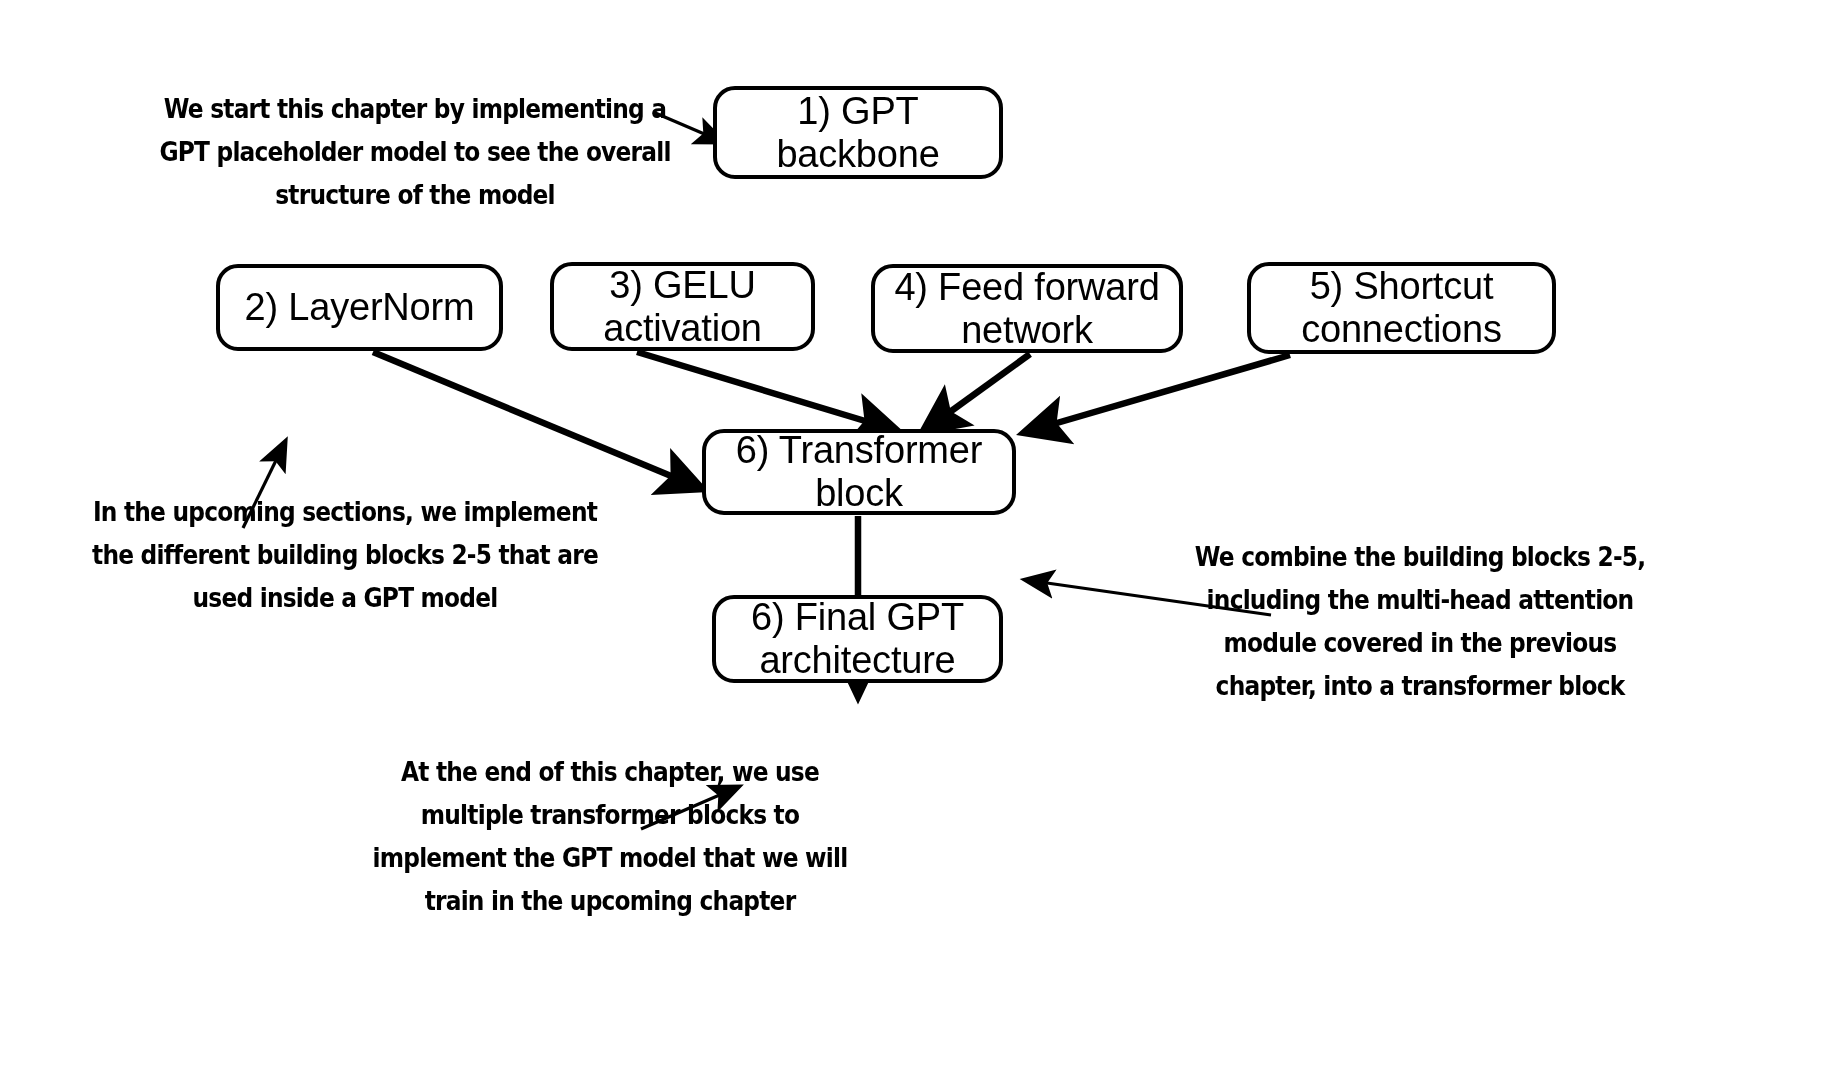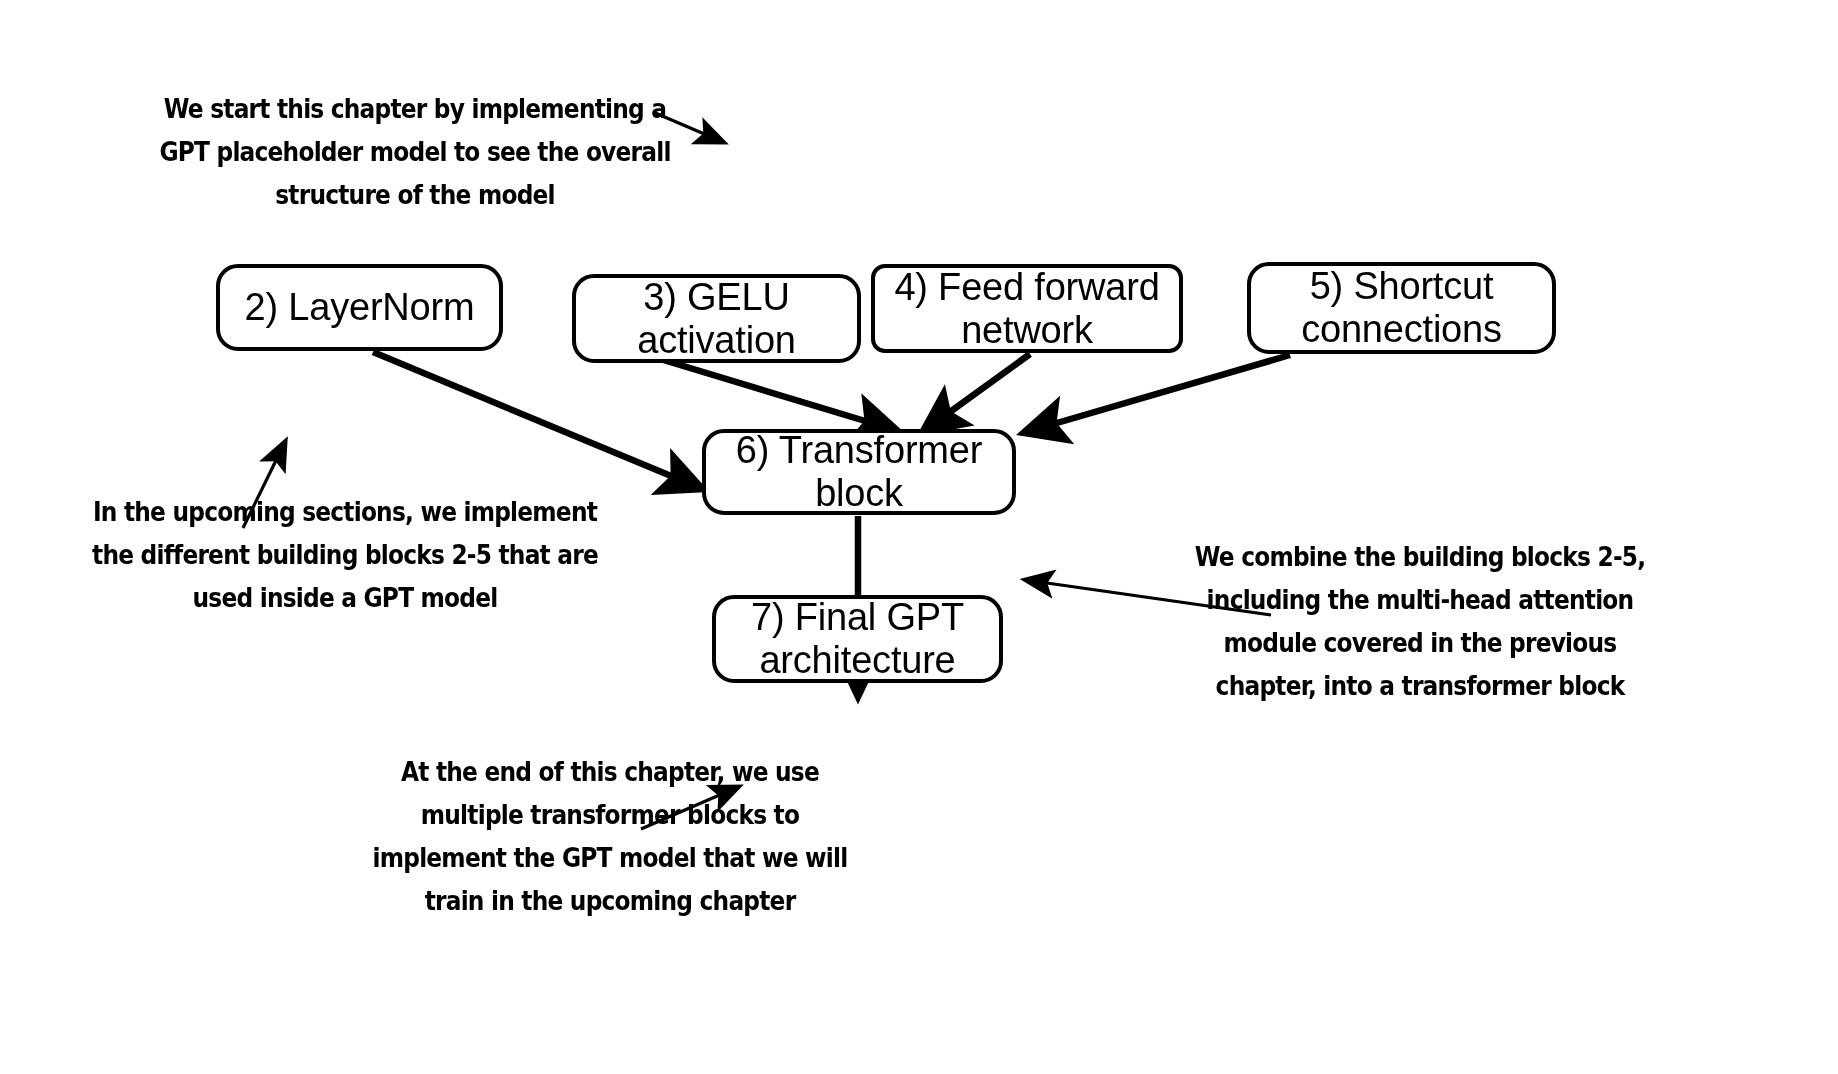--- a/index.html
+++ b/index.html
@@ -73,47 +73,51 @@
 
     <line x1="858" y1="516" x2="858" y2="694" stroke="#000" stroke-width="6.5" marker-end="url(#ahThick)"></line>
 
     <line x1="243" y1="528" x2="285" y2="442" stroke="#000" stroke-width="3.2" marker-end="url(#ahThin)"></line>
 
     <line x1="1271" y1="615" x2="1026" y2="580" stroke="#000" stroke-width="3.2" marker-end="url(#ahThin)"></line>
 
     <line x1="641" y1="829" x2="738" y2="787" stroke="#000" stroke-width="3.2" marker-end="url(#ahThin)"></line>
   </svg>
 
+  <div class="node" style="left:713px;top:86px;width:290px;height:93px;">
+    <span class="lbl">1) GPT
+backbone</span>
+  </div>
 
   <div class="node" style="left:216px;top:264px;width:287px;height:87px;">
     <span class="lbl">2) LayerNorm</span>
   </div>
 
-  <div class="node" style="left:572px;top:262px;width:289px;height:89px;margin-top:12px;">
+  <div class="node" style="left:550px;top:262px;width:265px;height:89px;">
     <span class="lbl">3) GELU
 activation</span>
   </div>
 
-  <div class="node" style="left:871px;top:264px;width:312px;height:89px;border-radius:14px;">
+  <div class="node" style="left:871px;top:264px;width:312px;height:89px;">
     <span class="lbl">4) Feed forward
 network</span>
   </div>
 
   <div class="node" style="left:1215px;top:262px;width:309px;height:92px;margin-left:32px;">
     <span class="lbl">5) Shortcut
 connections</span>
   </div>
 
   <div class="node" style="left:702px;top:429px;width:314px;height:86px;">
     <span class="lbl">6) Transformer
 block</span>
   </div>
 
   <div class="node" style="left:712px;top:595px;width:291px;height:88px;">
-    <span class="lbl">7) Final GPT
+    <span class="lbl">6) Final GPT
 architecture</span>
   </div>
 
   <div class="note" style="left:120px;top:45px;width:590px;">
     <span>We start this chapter by implementing a
 GPT placeholder model to see the overall
 structure of the model</span>
   </div>
 
   <div class="note" style="left:45px;top:448px;width:600px;">

